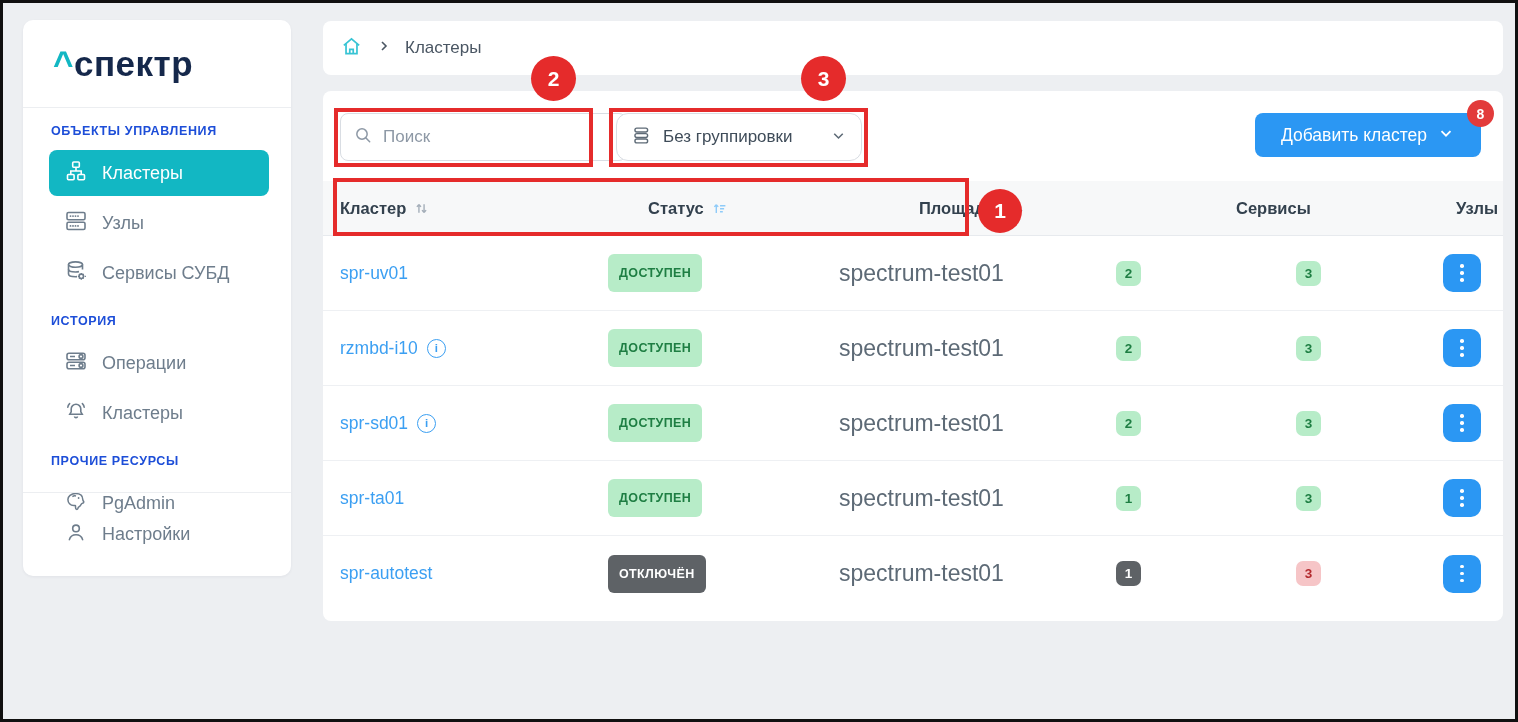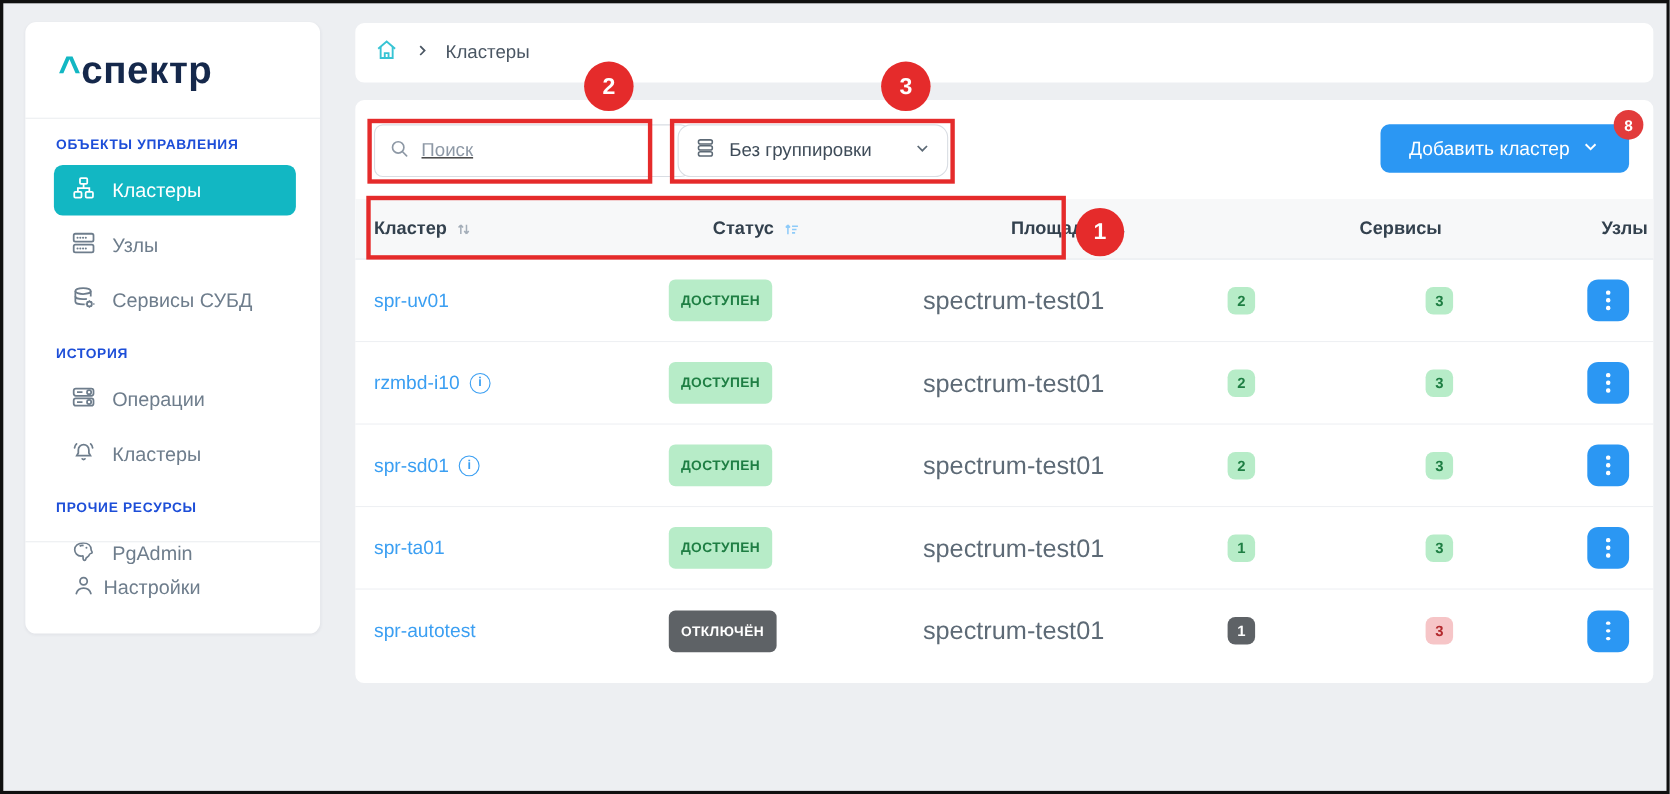--- a/index.html
+++ b/index.html
@@ -9,29 +9,29 @@
   
   .sidebar { position:absolute; left:20px; top:17px; width:268px; height:556px; background:#fff; border-radius:10px; box-shadow:0 1px 3px rgba(30,40,60,.06); }
   .logo-block { height:88px; display:flex; align-items:center; padding-left:30px; border-bottom:1px solid #eceef1; }
   .logo { font-size:35px; font-weight:bold; color:#15284b; letter-spacing:.5px; }
   .logo .caret { color:#12b7c3; font-weight:bold; }
   .section-label { margin:18px 22px 12px 28px; font-size:12.5px; font-weight:bold; letter-spacing:.05em; color:#1d4ed8; }
   .section-label.first { margin-top:16px; }
   .side-item { display:flex; align-items:center; gap:14px; height:46px; margin:4px 22px 4px 26px; padding-left:15px; border-radius:8px; color:#6e7d8c; font-size:18px; cursor:pointer; }
   .side-item.active { background:#12b7c3; color:#fff; }
   .side-item svg { flex:0 0 auto; }
-  .side-footer { position:absolute; bottom:0; left:0; right:0; height:84px; border-top:1px solid #eceef1; display:flex; align-items:center; gap:6px; padding-left:41px; color:#6e7d8c; font-size:18px; cursor:pointer; }
+  .side-footer { position:absolute; bottom:0; left:0; right:0; height:84px; border-top:1px solid #eceef1; display:flex; align-items:center; gap:14px; padding-left:41px; color:#6e7d8c; font-size:18px; cursor:pointer; }
 
   
   .breadcrumb { position:absolute; left:320px; top:18px; width:1180px; height:54px; background:#fff; border-radius:8px; display:flex; align-items:center; gap:13px; padding-left:17px; }
   .crumb-label { font-size:17px; color:#4a5663; }
 
   
   .content { position:absolute; left:320px; top:88px; width:1180px; height:530px; background:#fff; border-radius:8px; }
-  .search-box { position:absolute; left:17px; top:22px; width:287px; height:48px; border:1px solid #d9dde3; border-radius:8px; background:#fff; display:flex; align-items:center; gap:10px; padding:0 12px;text-decoration:underline; }
+  .search-box { position:absolute; left:17px; top:22px; width:287px; height:48px; border:1px solid #d9dde3; border-radius:8px; background:#fff; display:flex; align-items:center; gap:10px; padding:0 12px; }
   .search-box input { border:none; outline:none; flex:1; font-size:17px; color:#3f4c59; font-family:inherit; background:transparent; min-width:0; }
   .search-box input::placeholder { color:#8d98a5; }
   .group-box { position:absolute; left:293px; top:22px; width:246px; height:48px; border:1px solid #d9dde3; border-radius:12px; background:#fff; display:flex; align-items:center; gap:11px; padding:0 14px; cursor:pointer; }
   .group-value { flex:1; font-size:17px; color:#3f4c59; }
   .add-btn { position:absolute; left:932px; top:22px; width:226px; height:44px; background:#2b97f3; border:none; border-radius:8px; color:#fff; font-size:17.5px; font-family:inherit; display:flex; align-items:center; justify-content:center; gap:10px; cursor:pointer; }
   .btn-badge { position:absolute; right:-13px; top:-13px; width:27px; height:27px; border-radius:50%; background:#e23b3b; color:#fff; font-size:14px; font-weight:bold; display:flex; align-items:center; justify-content:center; }
 
   
   .thead, .trow { display:grid; grid-template-columns:268px 231px 277px 180px 147px 1fr; align-items:center; padding-left:17px; }
   .thead { position:absolute; left:0; top:90px; width:100%; height:55px; background:#f7f8f9; border-bottom:1px solid #e7eaee;gap:40px; }

